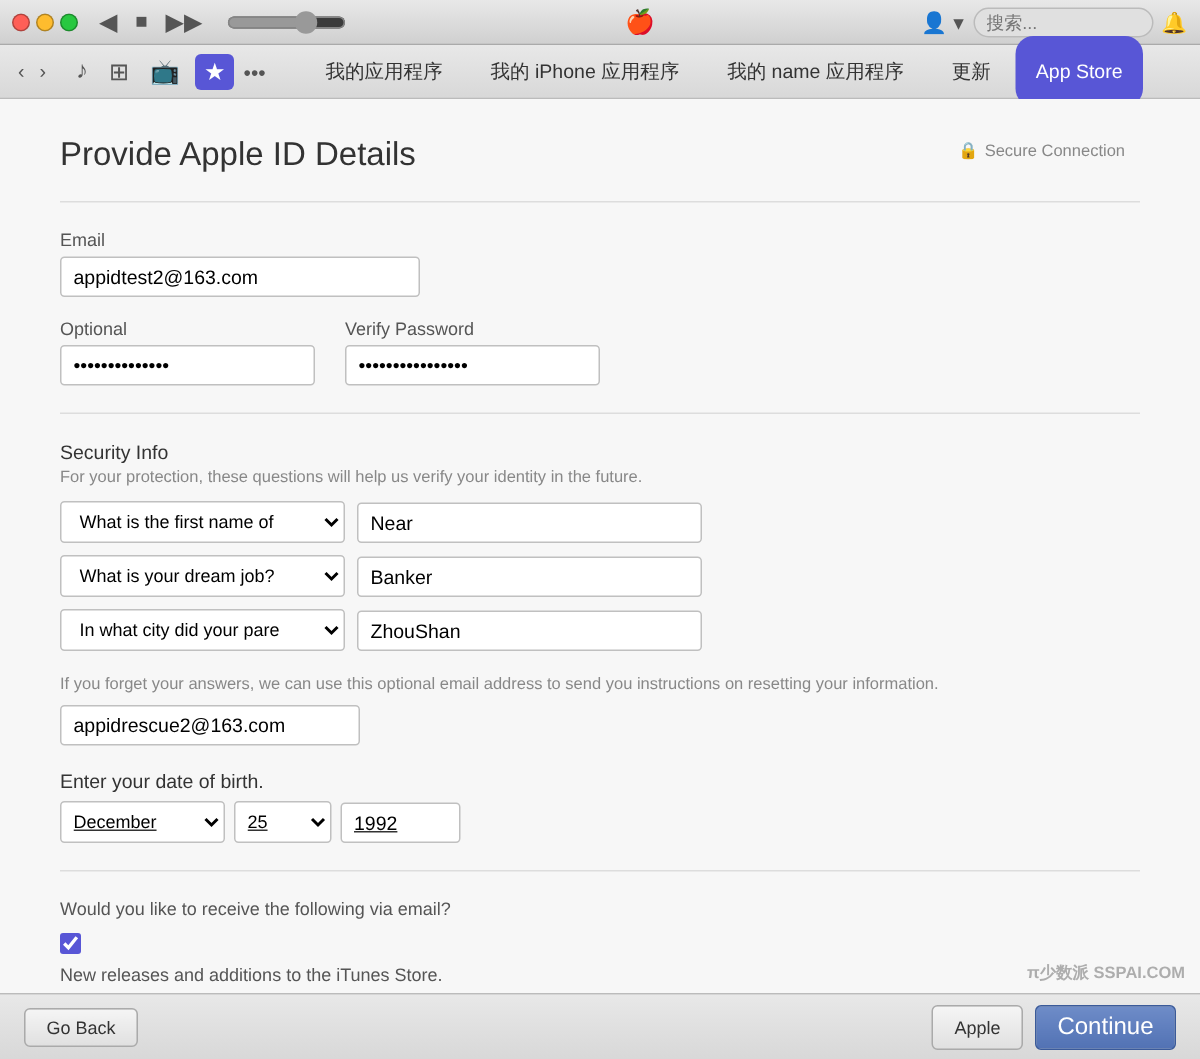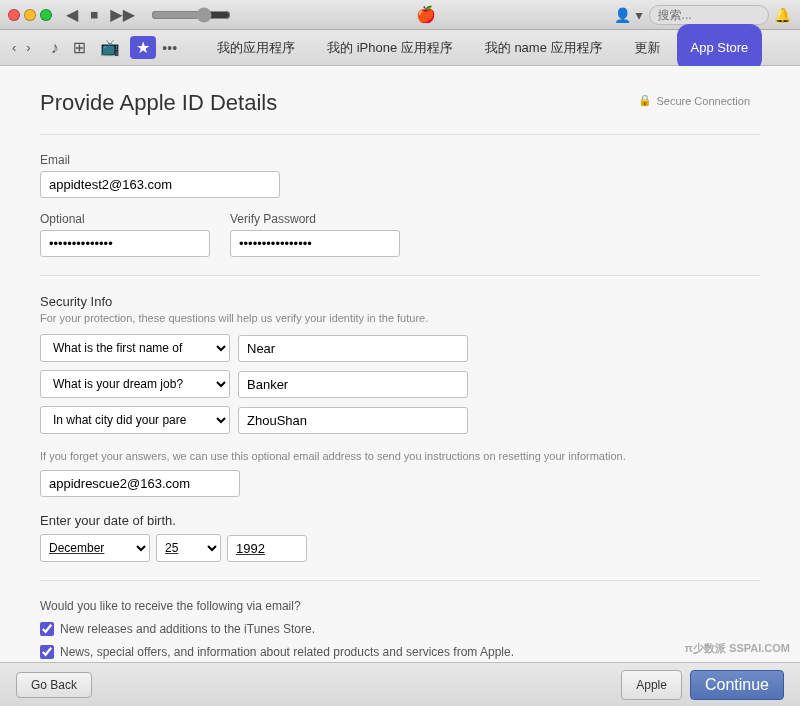--- a/index.html
+++ b/index.html
@@ -135,21 +135,21 @@
       border: 1px solid #c0c0c0; border-radius: 3px;
       padding: 5px 4px; font-size: 12px; background: white;
       cursor: pointer;
     }
     .month-select { width: 110px; }
     .day-select { width: 65px; }
     .year-input { border: 1px solid #c0c0c0; border-radius: 3px; padding: 5px 8px; font-size: 13px; background: white; width: 80px; }
 
     .email-prefs-section { margin-top: 16px; }
     .email-prefs-title { font-size: 12px; color: #555; margin-bottom: 8px; }
-    .checkbox-row { display: flex; align-items: flex-start; gap: 6px; margin-bottom: 6px; }
+    .checkbox-row { display: flex; align-items: flex-start; gap: 6px; margin-bottom: 6px; flex-direction: column; }
     .pref-checkbox { width: 14px; height: 14px; accent-color: #5856d6; margin-top: 1px; cursor: pointer; }
     .pref-label { font-size: 12px; color: #555; line-height: 1.4; }
 
     .bottom-bar {
       position: fixed; bottom: 0; left: 0; right: 0;
       background: linear-gradient(to bottom, #e8e8e8, #d8d8d8);
       border-top: 1px solid #bbb;
       height: 44px;
       display: flex; align-items: center; padding: 0 16px;
     }

